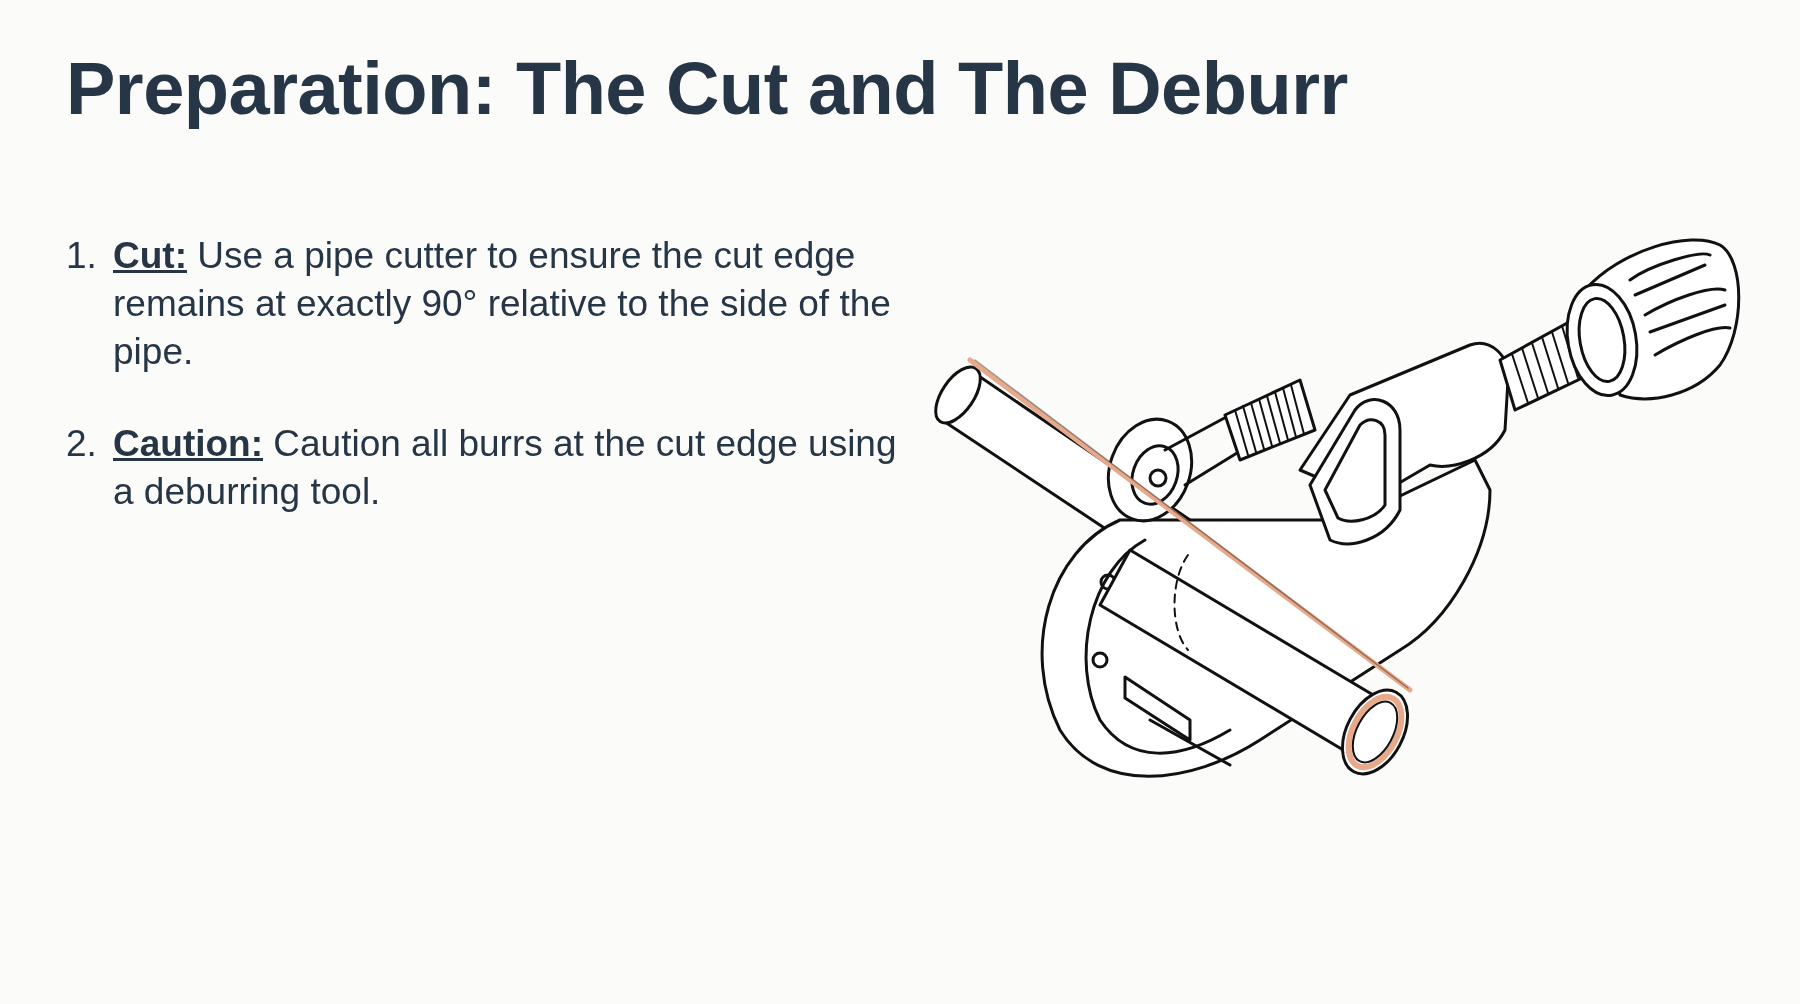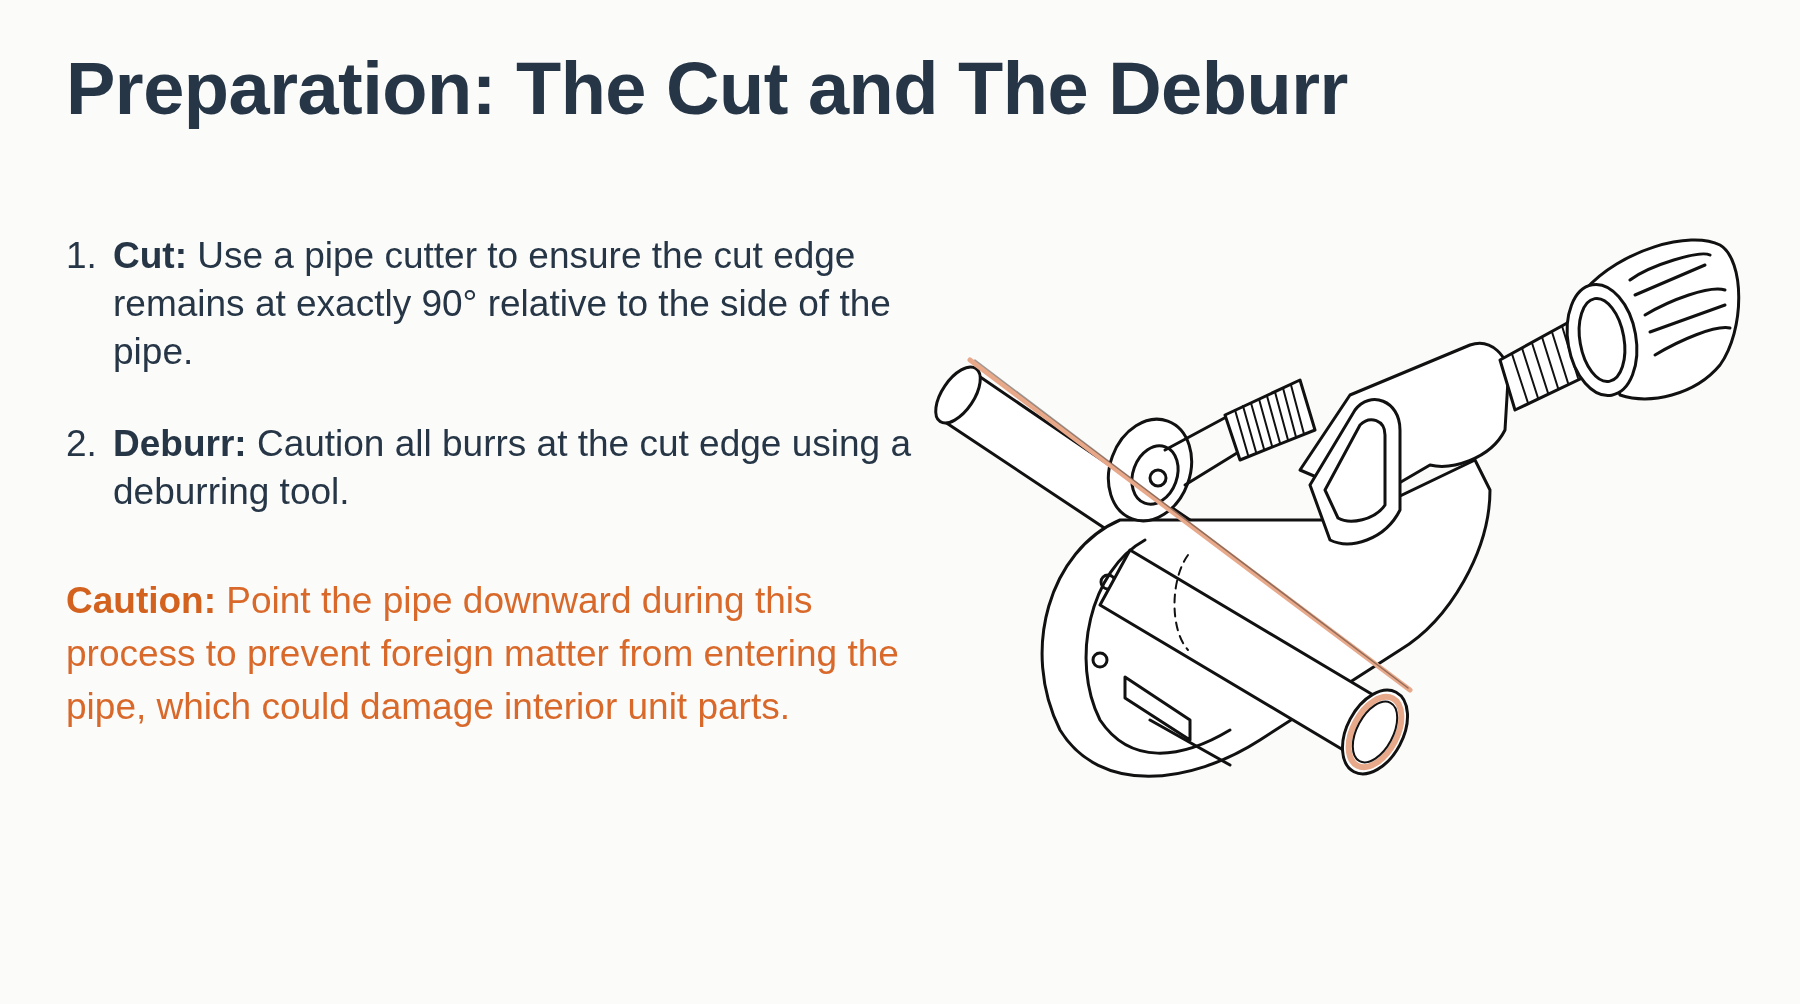--- a/index.html
+++ b/index.html
@@ -46,20 +46,21 @@
       color: #263646;
       margin-bottom: 44px;
     }
     .step-num {
       position: absolute;
       left: 0;
       top: 0;
     }
     .step-term {
       font-weight: 700;
+      text-decoration: underline;
     }
     .caution {
       position: absolute;
       left: 66px;
       top: 574px;
       width: 840px;
       margin: 0;
       font-size: 37px;
       line-height: 53px;
       color: #d9692a;
@@ -87,27 +88,24 @@
 
   <h1 class="title">Preparation: The Cut and The Deburr</h1>
 
   <ol class="steps">
     <li class="step">
       <span class="step-num">1.</span>
       <span class="step-term">Cut:</span><span> Use a pipe cutter to ensure the cut edge remains at exactly 90° relative to the side of the pipe.</span>
     </li>
     <li class="step">
       <span class="step-num">2.</span>
-      <span class="step-term">Deburr:</span><span> Caution all burrs at the cut edge using a deburring tool.</span>
+      <span class="step-term">Caution:</span><span> Caution all burrs at the cut edge using a deburring tool.</span>
     </li>
   </ol>
 
-  <p class="caution">
-    <span class="caution-term">Caution:</span><span> Point the pipe downward during this process to prevent foreign matter from entering the pipe, which could damage interior unit parts.</span>
-  </p>
 
   <div class="illustration">
     <svg viewBox="0 0 820 580" fill="none" stroke="#111" stroke-width="3" stroke-linejoin="round" stroke-linecap="round">
 
       <path d="M40 150 L 260 300 L 230 345 L 12 200 Z" fill="#fff"></path>
       <ellipse cx="28" cy="175" rx="16" ry="32" transform="rotate(34 28 175)" fill="#fff"></ellipse>
 
       <path d="M190 300 C 120 330, 90 430, 130 510 C 170 575, 260 565, 330 520 L 470 430 C 520 400, 560 330, 560 270 L 545 240 L 420 300 Z" fill="#fff"></path>
       <path d="M215 320 C 160 350, 140 440, 170 500 C 200 545, 250 540, 300 510"></path>
       <circle cx="178" cy="362" r="7"></circle>

